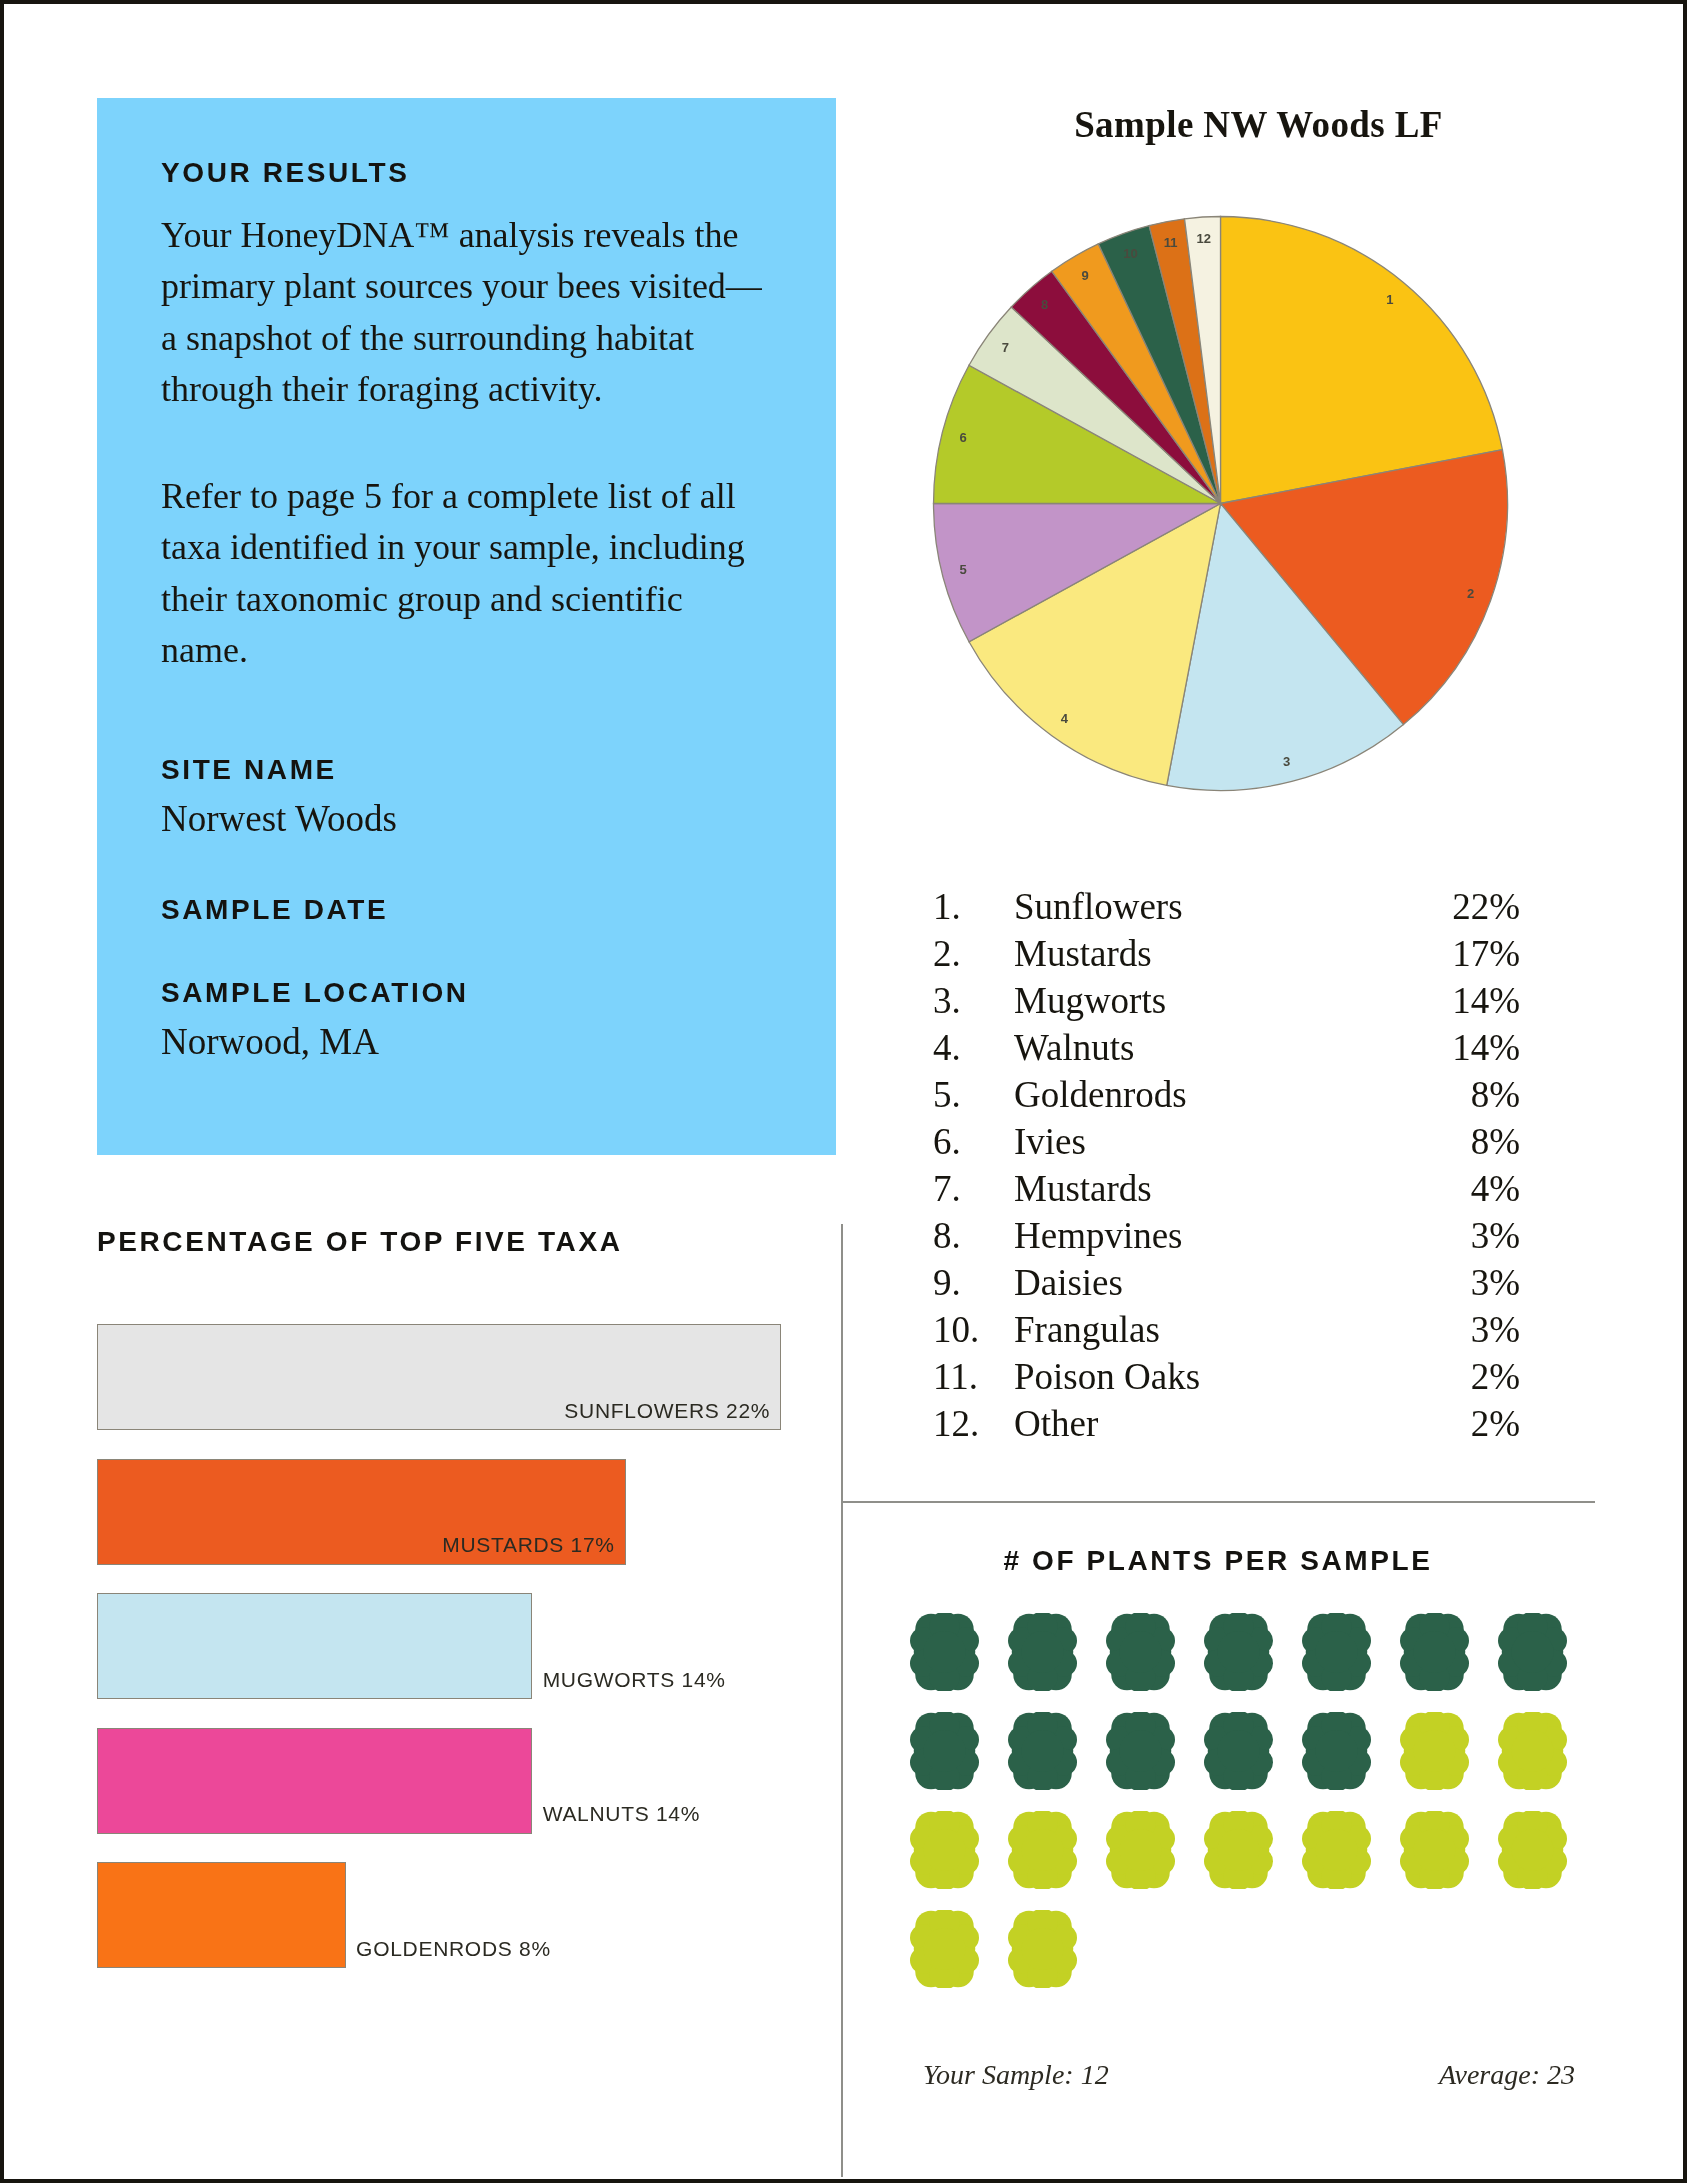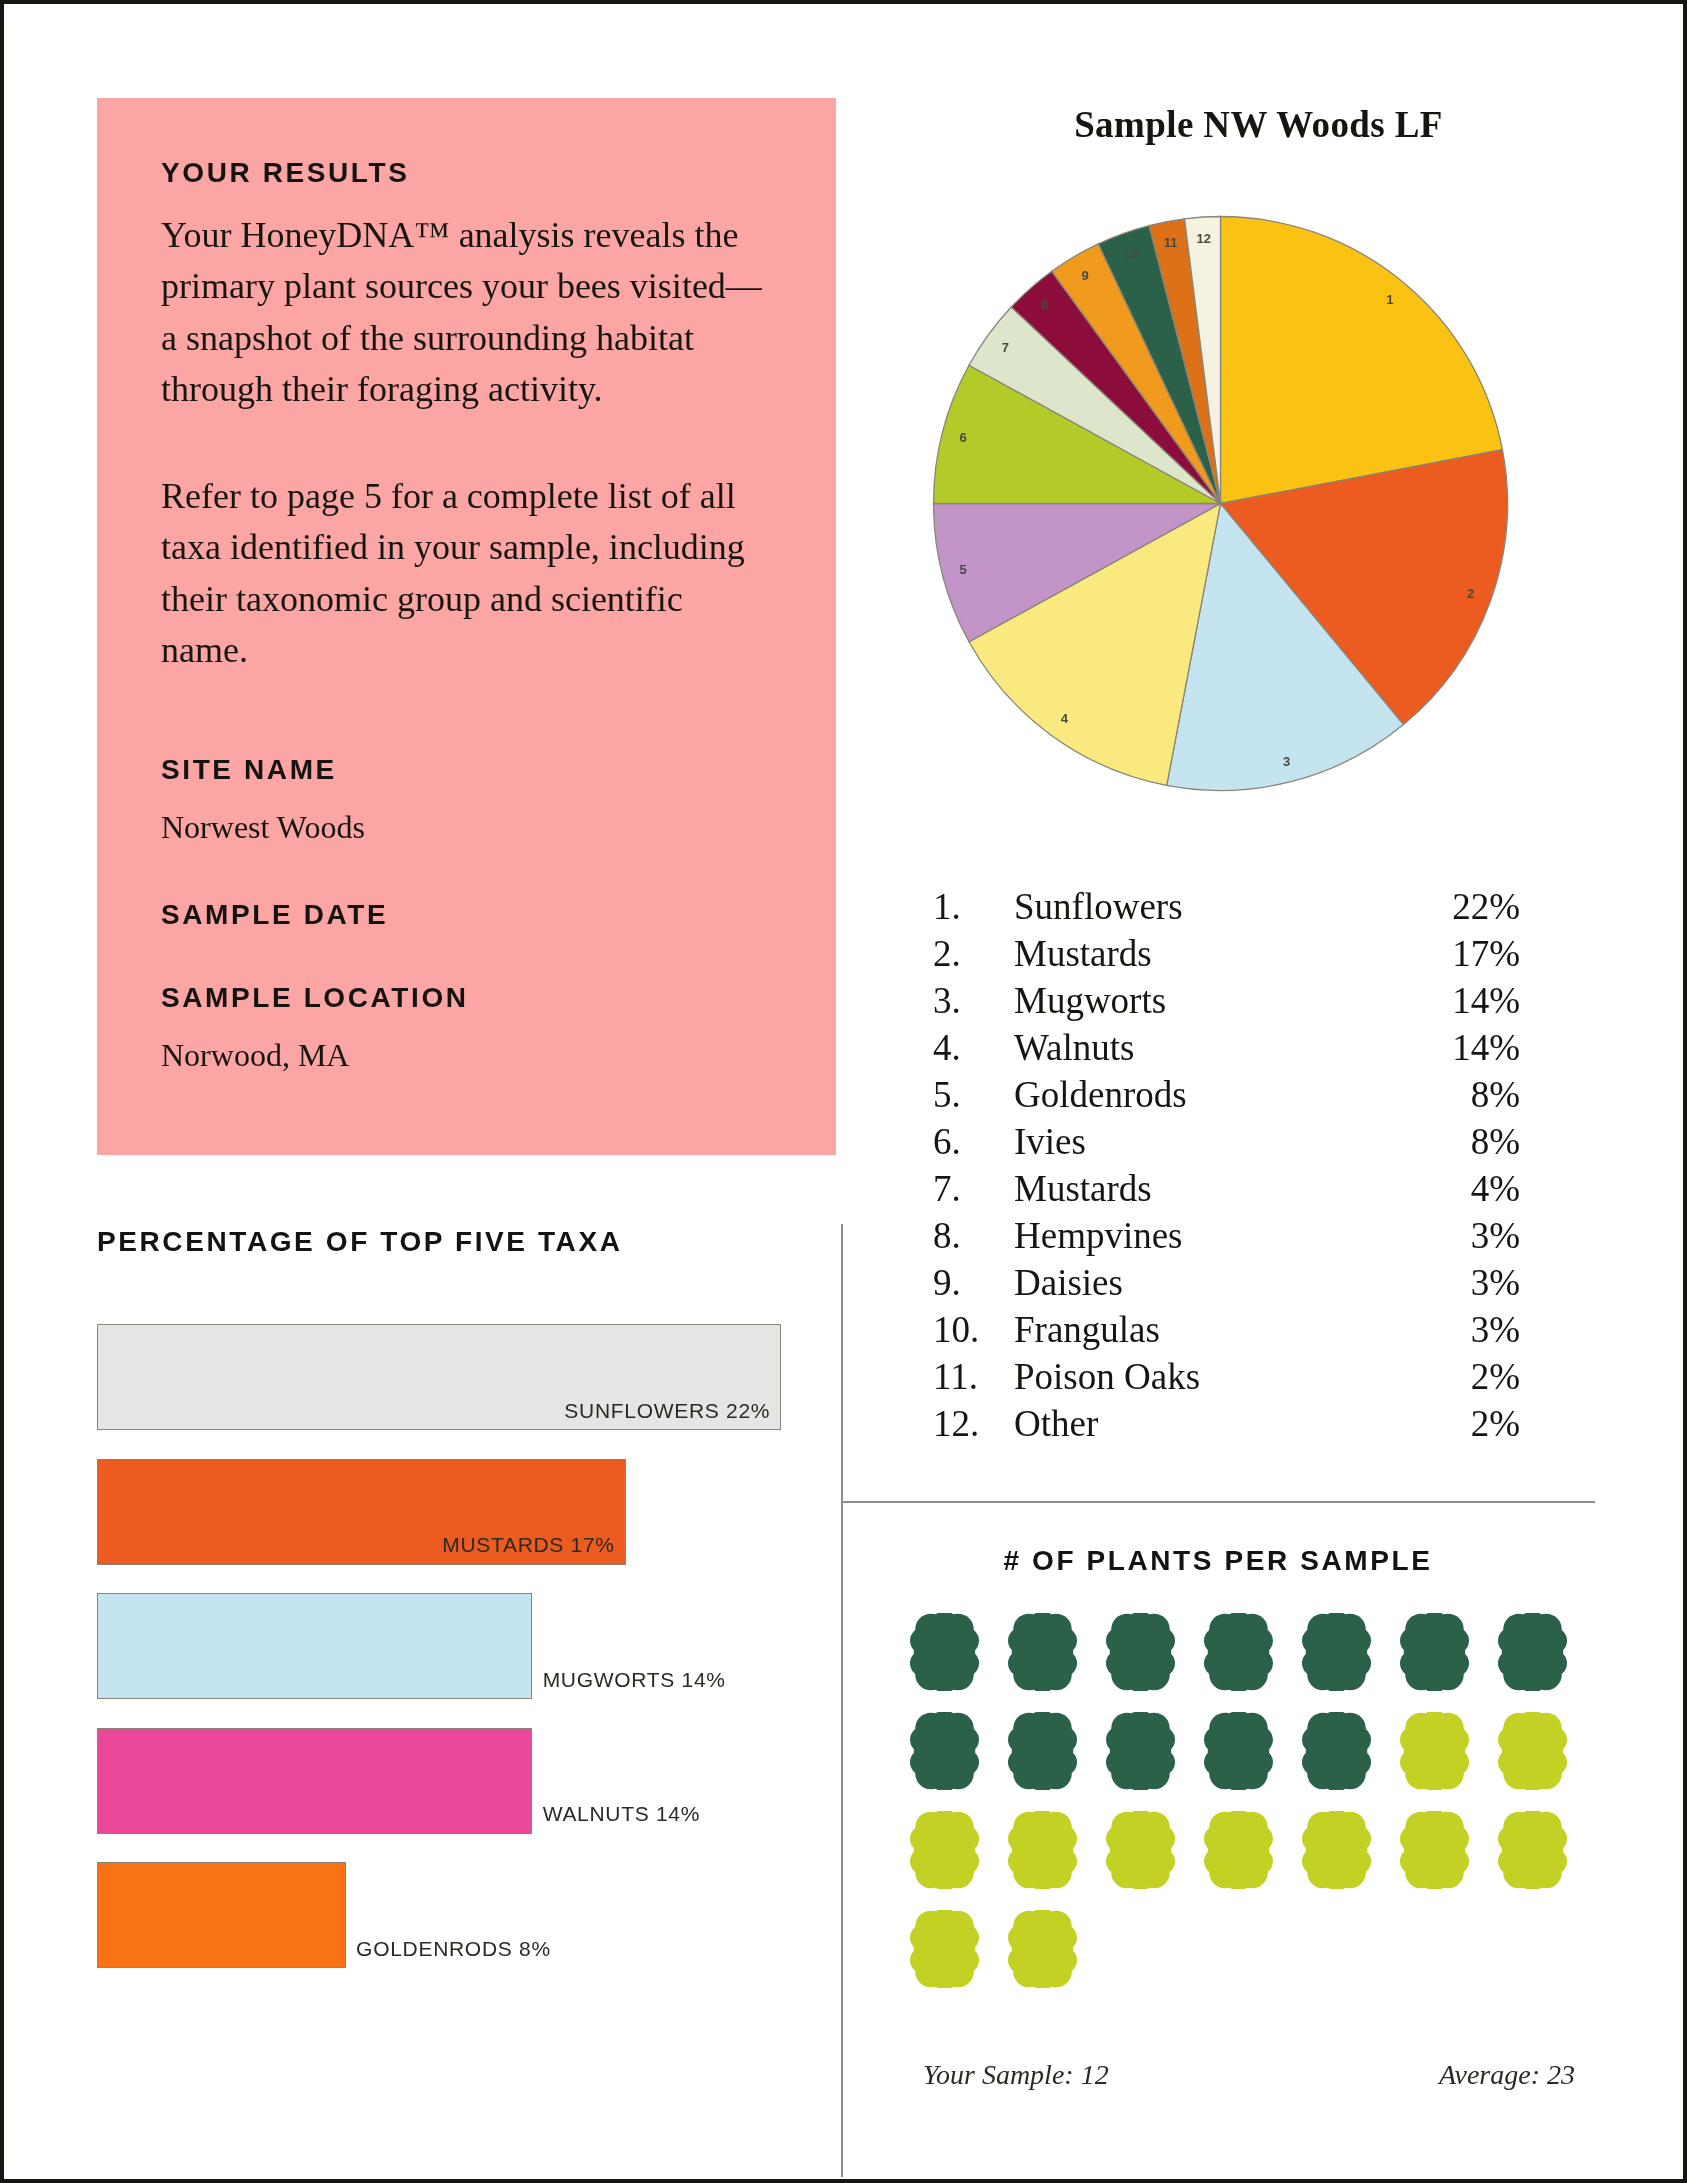--- a/index.html
+++ b/index.html
@@ -16,21 +16,21 @@
     overflow: hidden;
   }
 
   
   .cream-panel {
     position: absolute;
     left: 93px;
     top: 94px;
     width: 739px;
     height: 1057px;
-    background: #fca5a5;
+    background: #7dd3fc;
   }
   .panel-inner { padding: 59px 0 0 64px; }
 
   .eyebrow {
     font-family: "Liberation Sans", sans-serif;
     font-weight: bold;
     font-size: 28px;
     letter-spacing: 2.6px;
     color: #141310;
     text-transform: uppercase;
@@ -42,24 +42,24 @@
     color: #17150f;
     max-width: 603px;
     margin-top: 21px;
   }
   .body-copy.second { margin-top: 55px; }
 
   .field { margin-top: 51px; }
   .field.first { margin-top: 77px; }
   .field-value {
     font-family: "Liberation Serif", serif;
-    font-size: 32px;
+    font-size: 37px;
     line-height: 1.3;
     color: #17150f;
-    margin-top: 21px;
+    margin-top: 9px;
   }
 
   
   .pie-title {
     position: absolute;
     left: 847px;
     top: 99px;
     width: 815px;
     text-align: center;
     font-family: "Liberation Serif", serif;

